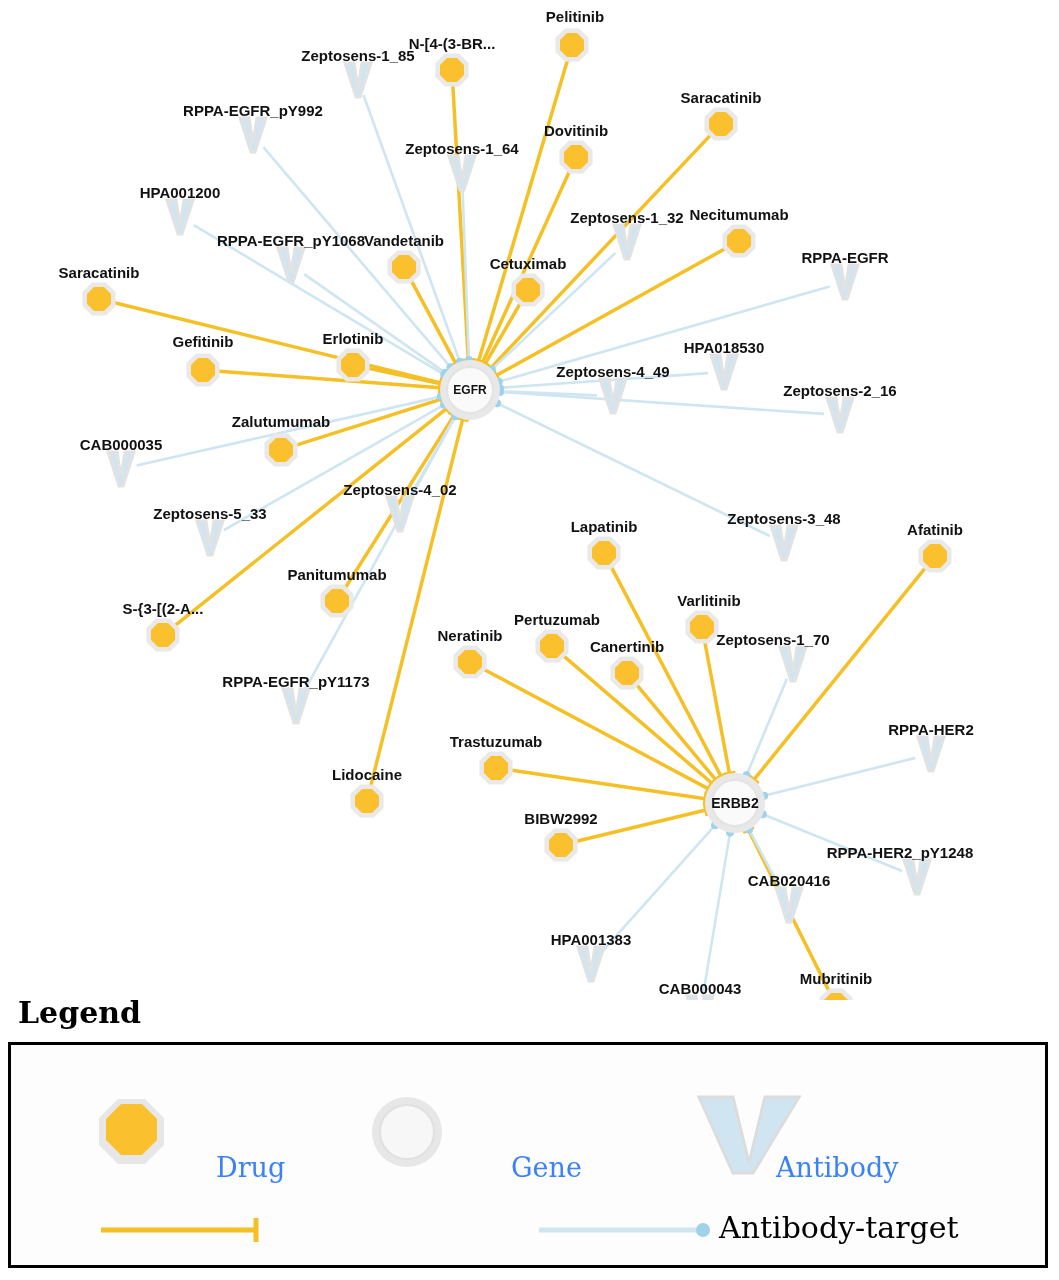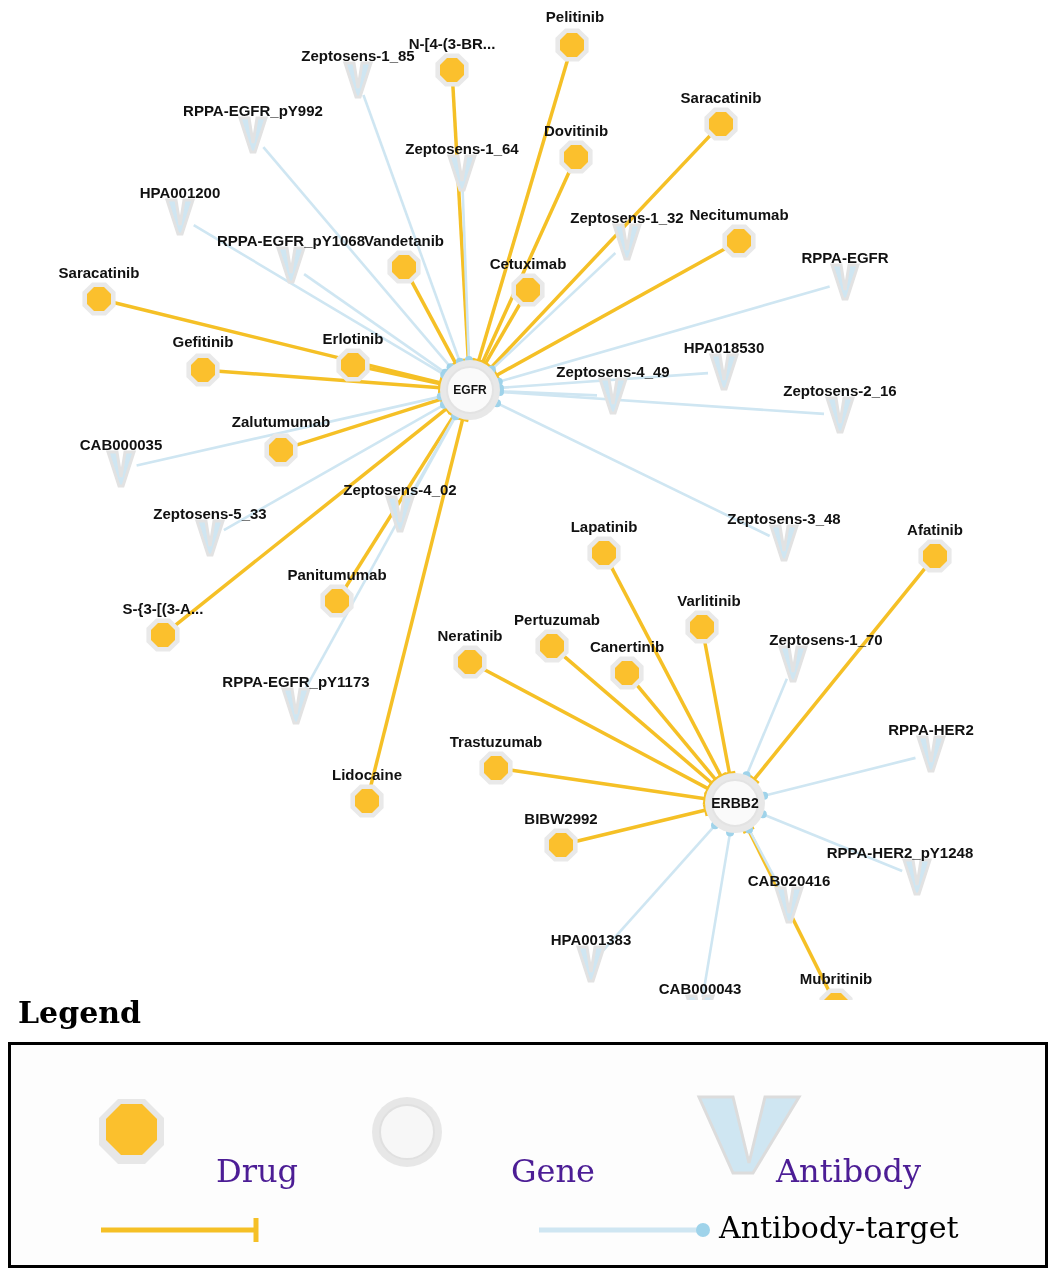--- a/index.html
+++ b/index.html
@@ -2,21 +2,21 @@
 <html><head>
 <meta charset="utf-8">
 <style>
   html,body{margin:0;padding:0;background:#ffffff;}
   body{width:1059px;height:1280px;font-family:"Liberation Sans",sans-serif;position:relative;overflow:hidden;}
   #network{position:absolute;left:0;top:0;width:1059px;height:1000px;}
   #net-svg{position:absolute;left:0;top:0;width:1059px;height:1000px;}
   .nodelabel{position:absolute;font-weight:bold;font-size:15px;color:#111;white-space:nowrap;transform:translate(-50%,-50%);}
   .legend-title{position:absolute;left:18px;top:995px;font-family:"DejaVu Serif",serif;font-size:30px;font-weight:bold;color:#000;}
   #legend-box{position:absolute;left:8px;top:1042px;width:1040px;height:226px;border:3px solid #000;background:#fdfdfd;box-sizing:border-box;}
-  .lg-item{position:absolute;font-family:"DejaVu Serif",serif;font-size:32px;color:#4c1d95;white-space:nowrap;}
+  .lg-item{position:absolute;font-family:"DejaVu Serif",serif;font-size:27px;color:#3b82f6;white-space:nowrap;}
   .lg-item2{position:absolute;font-family:"DejaVu Serif",serif;font-size:30px;color:#000;white-space:nowrap;}
 </style>
 </head>
 <body>
 
 <div id="network">
   <svg id="net-svg" viewBox="0 0 1059 1000">
       <g>
         <line x1="567.4636729630809" y1="60.34345909546201" x2="478.5056131942235" y2="361.23101419600874" stroke="#F5C026" stroke-width="3.5"></line>
         <line x1="472.75181603342526" y1="359.52989155716404" x2="484.2594103550217" y2="362.93213683485345" stroke="#F5C026" stroke-width="3.5"></line>
@@ -283,42 +283,42 @@
       <div class="nodelabel" style="left: 528px; top: 263px;">Cetuximab</div>
       <div class="nodelabel" style="left: 99px; top: 272px;">Saracatinib</div>
       <div class="nodelabel" style="left: 353px; top: 338px;">Erlotinib</div>
       <div class="nodelabel" style="left: 203px; top: 341px;">Gefitinib</div>
       <div class="nodelabel" style="left: 281px; top: 421px;">Zalutumumab</div>
       <div class="nodelabel" style="left: 935px; top: 529px;">Afatinib</div>
       <div class="nodelabel" style="left: 604px; top: 526px;">Lapatinib</div>
       <div class="nodelabel" style="left: 709px; top: 600px;">Varlitinib</div>
       <div class="nodelabel" style="left: 337px; top: 574px;">Panitumumab</div>
       <div class="nodelabel" style="left: 557px; top: 619px;">Pertuzumab</div>
-      <div class="nodelabel" style="left: 163px; top: 608px;">S-{3-[(3-A...</div>
+      <div class="nodelabel" style="left: 163px; top: 608px;">S-{3-[(2-A...</div>
       <div class="nodelabel" style="left: 470px; top: 635px;">Neratinib</div>
       <div class="nodelabel" style="left: 627px; top: 646px;">Canertinib</div>
       <div class="nodelabel" style="left: 496px; top: 741px; text-align: right;">Trastuzumab</div>
       <div class="nodelabel" style="left: 367px; top: 774px;">Lidocaine</div>
       <div class="nodelabel" style="left: 561px; top: 818px;">BIBW2992</div>
       <div class="nodelabel" style="left: 836px; top: 978px;">Mubritinib</div>
       <div class="nodelabel" style="left: 358px; top: 55px;">Zeptosens-1_85</div>
       <div class="nodelabel" style="left: 253px; top: 110px;">RPPA-EGFR_pY992</div>
       <div class="nodelabel" style="left: 462px; top: 148px;">Zeptosens-1_64</div>
       <div class="nodelabel" style="left: 180px; top: 192px;">HPA001200</div>
       <div class="nodelabel" style="left: 627px; top: 217px;">Zeptosens-1_32</div>
       <div class="nodelabel" style="left: 291px; top: 240px;">RPPA-EGFR_pY1068</div>
       <div class="nodelabel" style="left: 845px; top: 257px;">RPPA-EGFR</div>
       <div class="nodelabel" style="left: 724px; top: 347px;">HPA018530</div>
       <div class="nodelabel" style="left: 613px; top: 371px;">Zeptosens-4_49</div>
       <div class="nodelabel" style="left: 840px; top: 390px;">Zeptosens-2_16</div>
       <div class="nodelabel" style="left: 121px; top: 444px;">CAB000035</div>
       <div class="nodelabel" style="left: 400px; top: 489px;">Zeptosens-4_02</div>
       <div class="nodelabel" style="left: 210px; top: 513px;">Zeptosens-5_33</div>
       <div class="nodelabel" style="left: 784px; top: 518px;">Zeptosens-3_48</div>
-      <div class="nodelabel" style="left: 826px; top: 639px; text-align: right;">Zeptosens-1_70</div>
+      <div class="nodelabel" style="left: 773px; top: 639px; text-align: right;">Zeptosens-1_70</div>
       <div class="nodelabel" style="left: 296px; top: 681px;">RPPA-EGFR_pY1173</div>
       <div class="nodelabel" style="left: 931px; top: 729px;">RPPA-HER2</div>
       <div class="nodelabel" style="left: 900px; top: 852px;">RPPA-HER2_pY1248</div>
       <div class="nodelabel" style="left: 789px; top: 880px;">CAB020416</div>
       <div class="nodelabel" style="left: 591px; top: 939px;">HPA001383</div>
       <div class="nodelabel" style="left: 700px; top: 988px;">CAB000043</div>
       <div class="nodelabel" style="left: 470px; top: 390px; font-size: 12px;">EGFR</div>
       <div class="nodelabel" style="left: 735px; top: 803px; font-size: 14px;">ERBB2</div>
     </div>
 </div>

